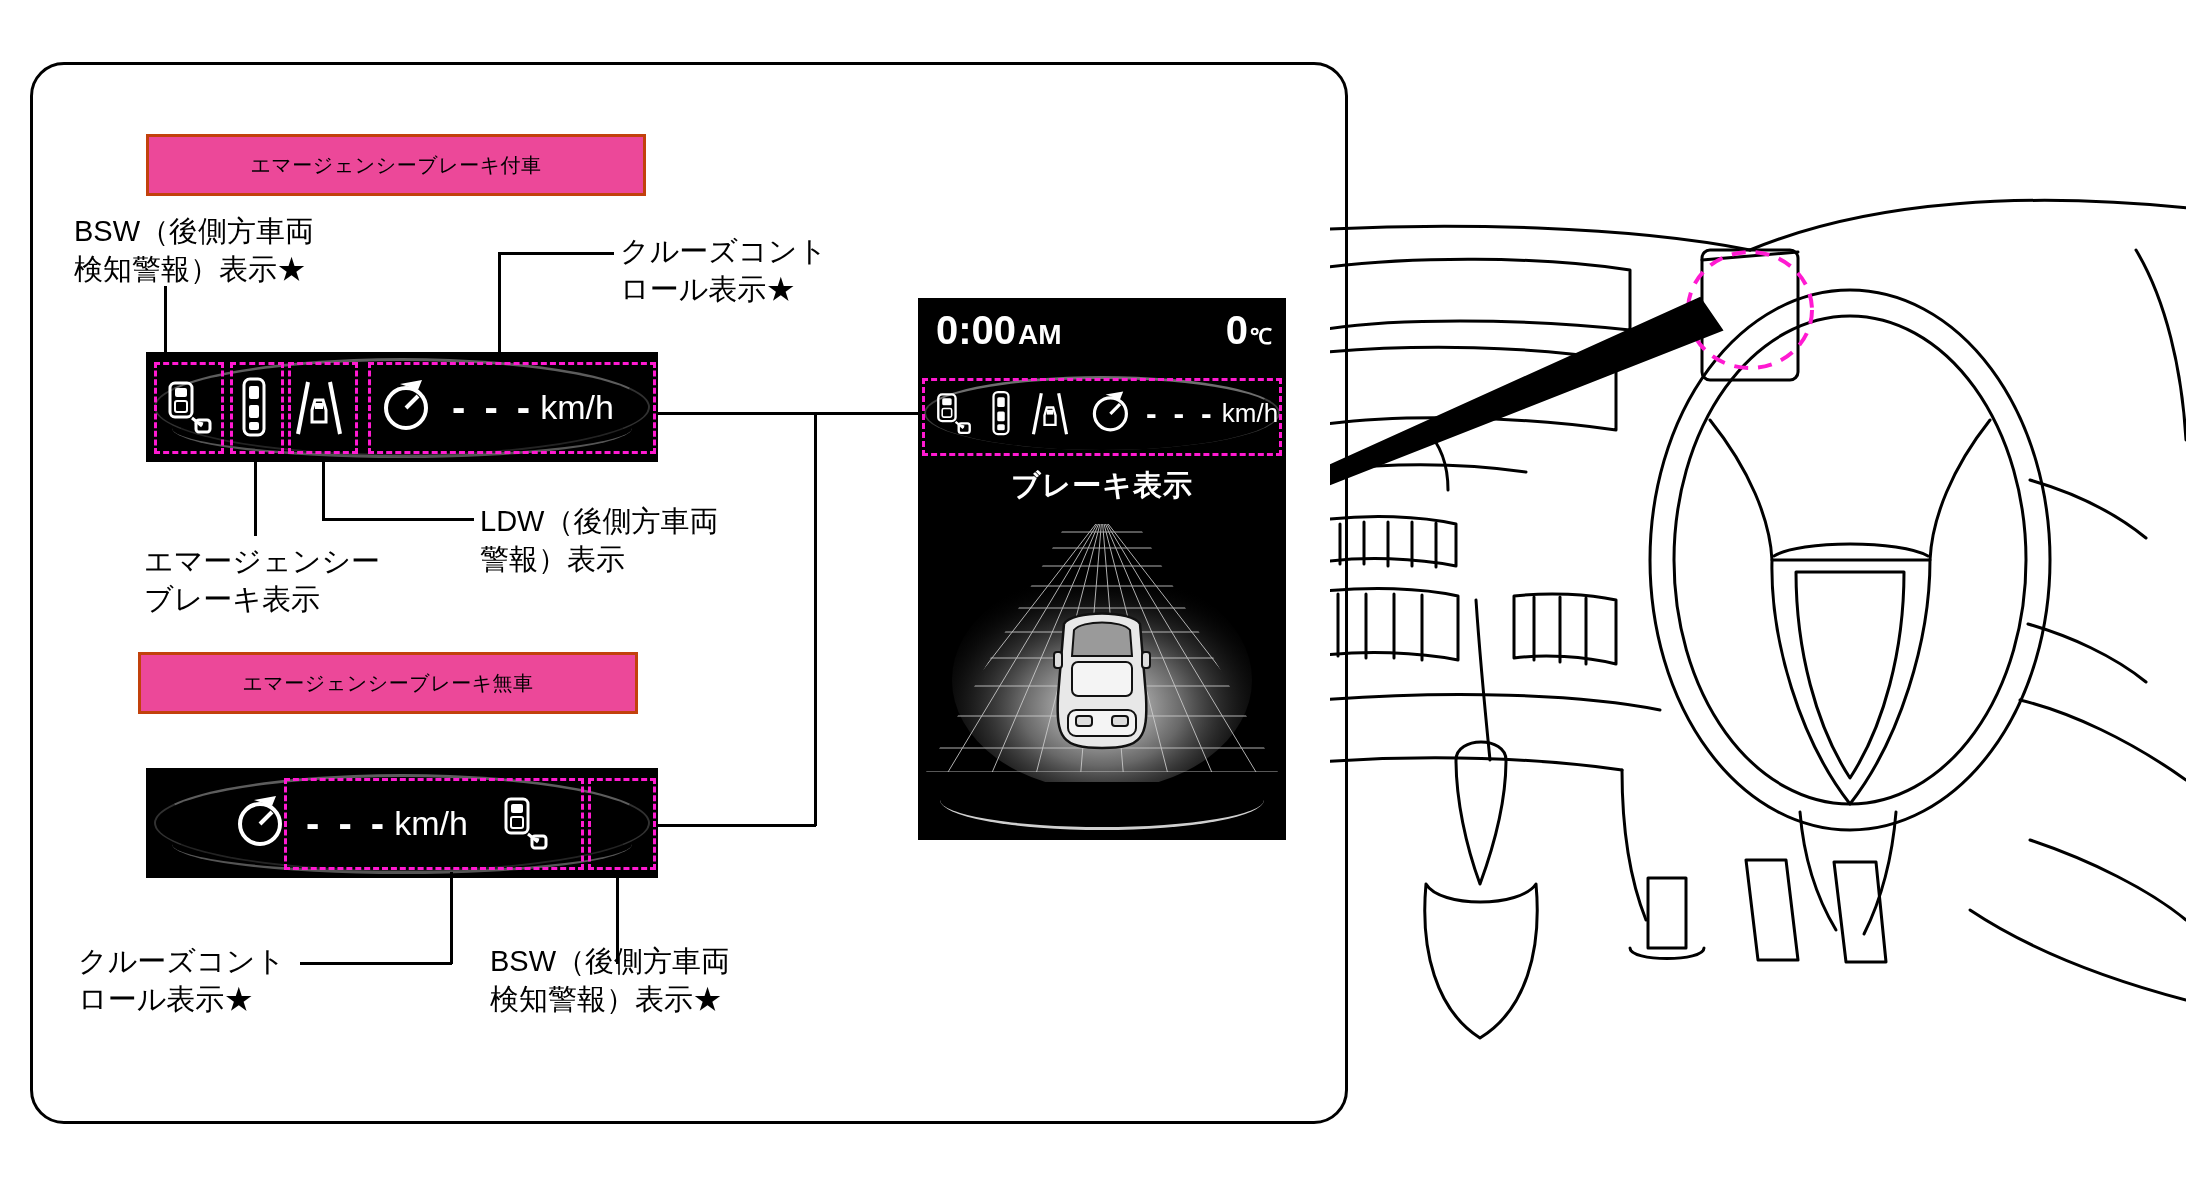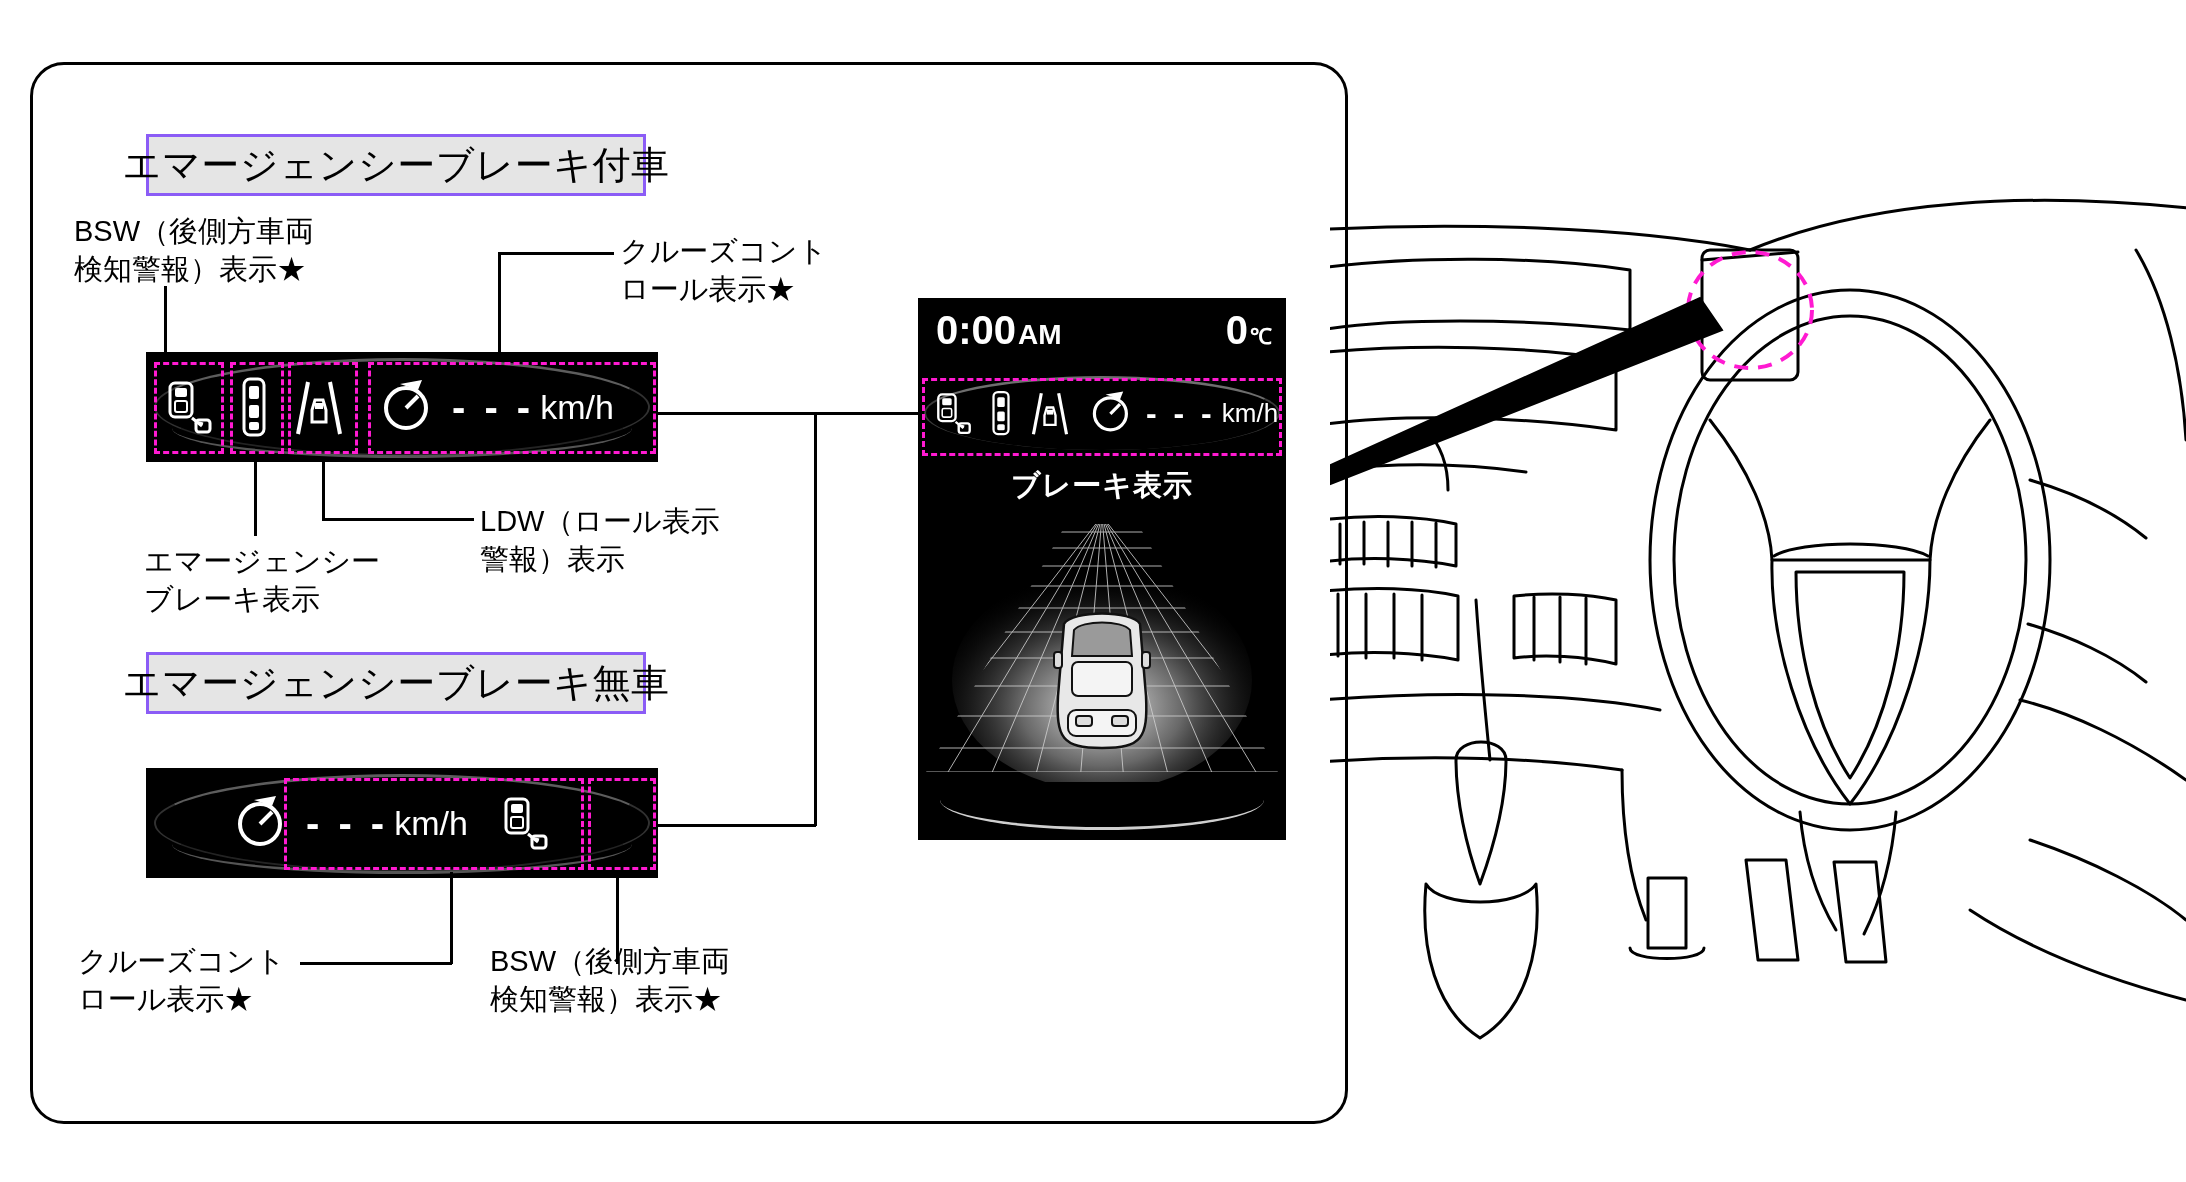--- a/index.html
+++ b/index.html
@@ -26,33 +26,33 @@
     width: 1318px;
     height: 1062px;
     border: 3px solid #000;
     border-radius: 34px;
     box-sizing: border-box;
     background: #fff;
   }
   
   .hbox {
     position: absolute;
-    border: 3px solid #8b5cf6;
-    background: #e5e5e5;
+    border: 3px solid #c2410c;
+    background: #ec4899;
     display: flex;
     align-items: center;
     justify-content: center;
     box-sizing: border-box;
-    font-size: 38px;
+    font-size: 20px;
     letter-spacing: 0.5px;
     color: #000;
     white-space: nowrap;
   }
   #heading-with-eb { left: 146px; top: 134px; width: 500px; height: 62px; }
-  #heading-without-eb { left: 146px; top: 652px; width: 500px; height: 62px; }
+  #heading-without-eb { left: 138px; top: 652px; width: 500px; height: 62px; }
 
   
   .label {
     position: absolute;
     font-size: 29px;
     line-height: 1.32;
     color: #000;
     white-space: pre-line;
   }
   #label-bsw-top { left: 74px; top: 212px; }
@@ -418,21 +418,21 @@
     </div>
 
     <div id="bottom-arc"></div>
   </div>
   <div class="mbox" style="left:922px; top:378px; width:360px; height:78px;"></div>
 
   <div class="label" id="label-bsw-top">BSW（後側方車両
 検知警報）表示★</div>
   <div class="label" id="label-cruise-top">クルーズコント
 ロール表示★</div>
-  <div class="label" id="label-ldw">LDW（ロール表示
+  <div class="label" id="label-ldw">LDW（後側方車両
 警報）表示</div>
   <div class="label" id="label-eb">エマージェンシー
 ブレーキ表示</div>
   <div class="label" id="label-cruise-bottom">クルーズコント
 ロール表示★</div>
   <div class="label" id="label-bsw-bottom">BSW（後側方車両
 検知警報）表示★</div>
 
   <div class="ln v" style="left:164px; top:286px; height:70px;"></div>
 

